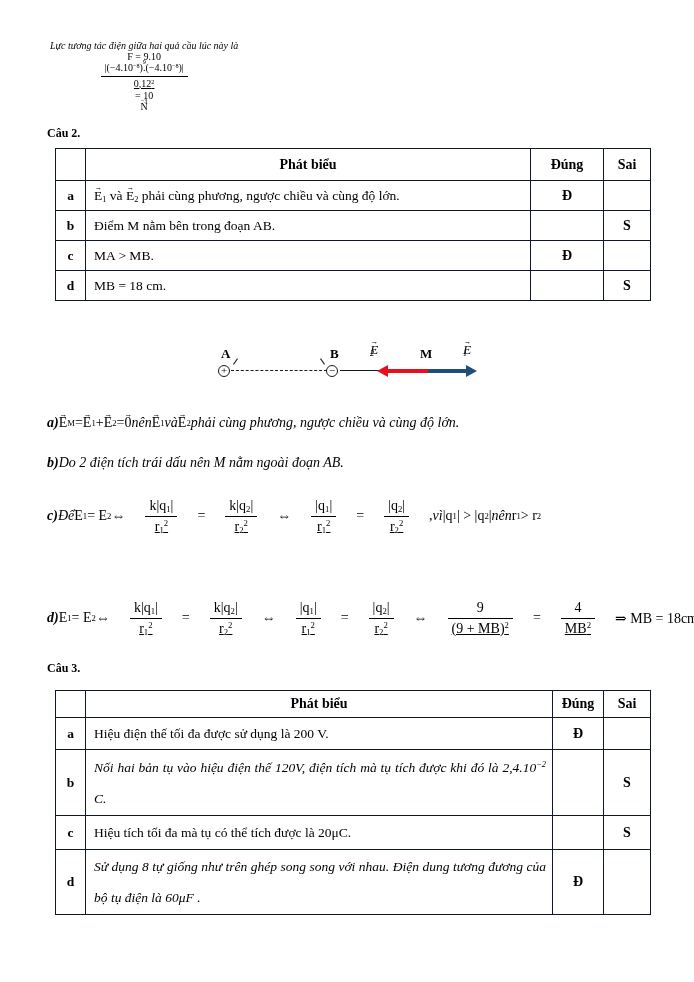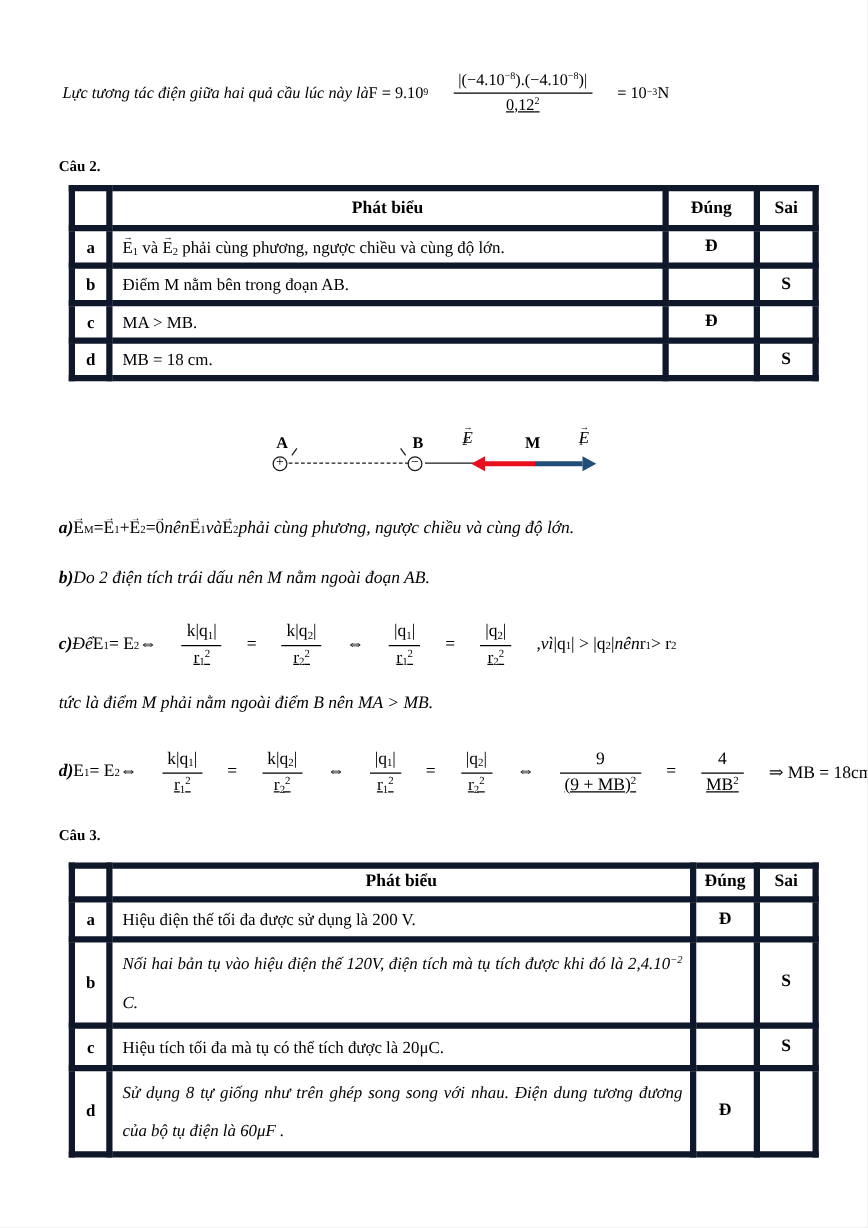--- a/index.html
+++ b/index.html
@@ -11,27 +11,27 @@
   
   sup{font-size:0.62em;vertical-align:0.55em;line-height:0;}
   sub{font-size:0.62em;vertical-align:-0.25em;line-height:0;}
   i{font-style:italic;}
   .frac{display:inline-block;vertical-align:middle;text-align:center;margin:0 20px;line-height:1.25;}
   .fnum{display:block;padding:0 4px 1px;}
   .fden{display:block;border-top:1px solid #000;padding:1px 4px 0;text-decoration:underline;}
   .vec{position:relative;display:inline-block;line-height:1;}
   .vec .vec-arrow{position:absolute;top:-0.62em;left:55%;transform:translateX(-50%);font-size:0.55em;line-height:1;font-style:normal;}
   
-  .intro{position:absolute;left:50px;top:40px;height:68px;display:flex;align-items:center;font-size:13px;white-space:nowrap;}
+  .intro{position:absolute;left:50px;top:40px;height:68px;display:flex;align-items:center;font-size:10px;white-space:nowrap;flex-direction:column;}
   .qtitle{position:absolute;left:47px;font-size:12px;font-weight:bold;}
   .qtitle.c2{top:126px;} .qtitle.c3{top:661px;}
   
   table.qtable{position:absolute;left:55px;border-collapse:collapse;table-layout:fixed;width:595px;font-size:13.5px;}
   table.t1{top:148px;} table.t2{top:690px;}
-  .qtable th,.qtable td{border:5px solid #0f172a;vertical-align:middle;padding:1px 4px;}
+  .qtable th,.qtable td{border:1px solid #0f172a;vertical-align:middle;padding:1px 4px;}
   .qtable th{font-weight:bold;font-size:14px;text-align:center;}
   .qtable td.letter{font-weight:bold;text-align:center;}
   .qtable td.mark{font-weight:bold;text-align:center;font-size:14px;}
   .qtable td.stmt{padding-left:8px;padding-right:6px;}
   .qtable td.stmt.just{text-align:justify;line-height:31px;font-style:italic;}
   table.t1 col.c-letter,table.t2 col.c-letter{width:30px;}
   table.t1 col.c-stmt{width:445px;} table.t1 col.c-dung{width:73px;} table.t1 col.c-sai{width:47px;}
   table.t2 col.c-stmt{width:467px;} table.t2 col.c-dung{width:51px;} table.t2 col.c-sai{width:47px;}
   table.t1 tr{height:30px;} table.t1 tr.hd{height:32px;}
   table.t2 tr.hd{height:27px;}
@@ -146,23 +146,20 @@
       </span> = <span class="frac">
         <span class="fnum">k|q<sub>2</sub>|</span>
         <span class="fden">r<sub>2</sub><sup>2</sup></span>
       </span> ⇔ <span class="frac">
         <span class="fnum">|q<sub>1</sub>|</span>
         <span class="fden">r<sub>1</sub><sup>2</sup></span>
       </span> = <span class="frac">
         <span class="fnum">|q<sub>2</sub>|</span>
         <span class="fden">r<sub>2</sub><sup>2</sup></span>
       </span>, <i>vì </i>|q<sub>1</sub>| &gt; |q<sub>2</sub>|<i> nên </i>r<sub>1</sub> &gt; r<sub>2</sub></div>
-  <div class="expl e-tuc">
-      <i>tức là điểm M phải nằm ngoài điểm B nên MA &gt; MB.</i>
-    </div>
   <div class="expl e-d"><b><i>d) </i></b>E<sub>1</sub> = E<sub>2</sub> ⇔ <span class="frac">
         <span class="fnum">k|q<sub>1</sub>|</span>
         <span class="fden">r<sub>1</sub><sup>2</sup></span>
       </span> = <span class="frac">
         <span class="fnum">k|q<sub>2</sub>|</span>
         <span class="fden">r<sub>2</sub><sup>2</sup></span>
       </span> ⇔ <span class="frac">
         <span class="fnum">|q<sub>1</sub>|</span>
         <span class="fden">r<sub>1</sub><sup>2</sup></span>
       </span> = <span class="frac">

